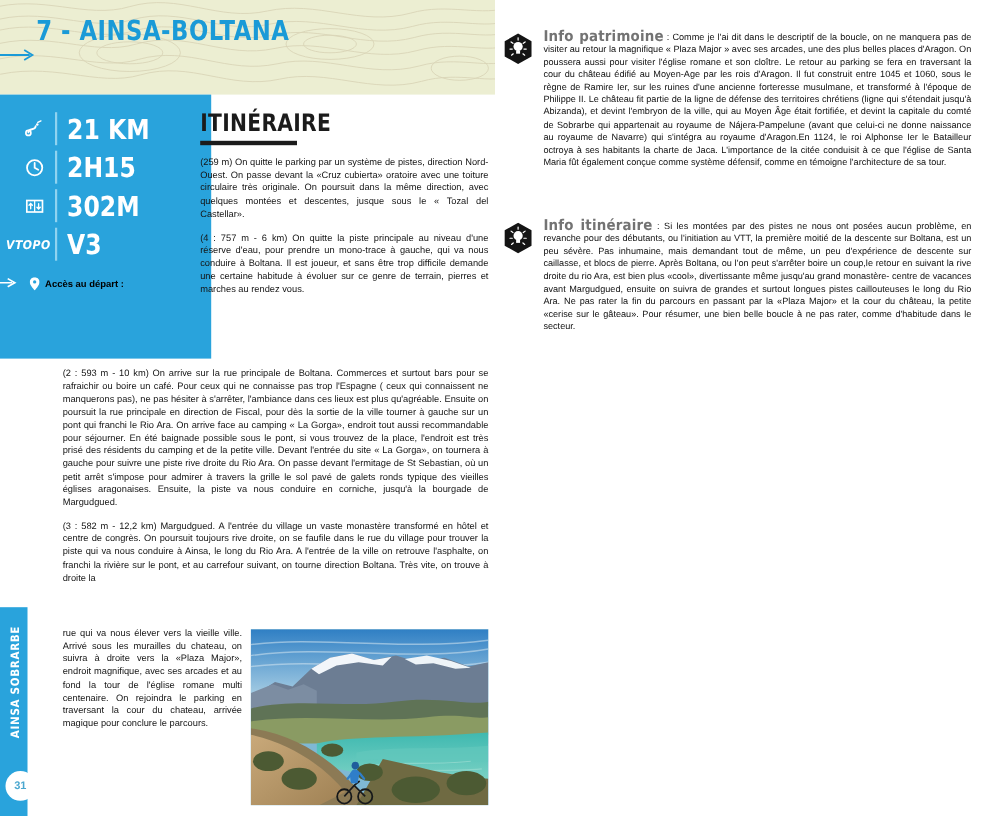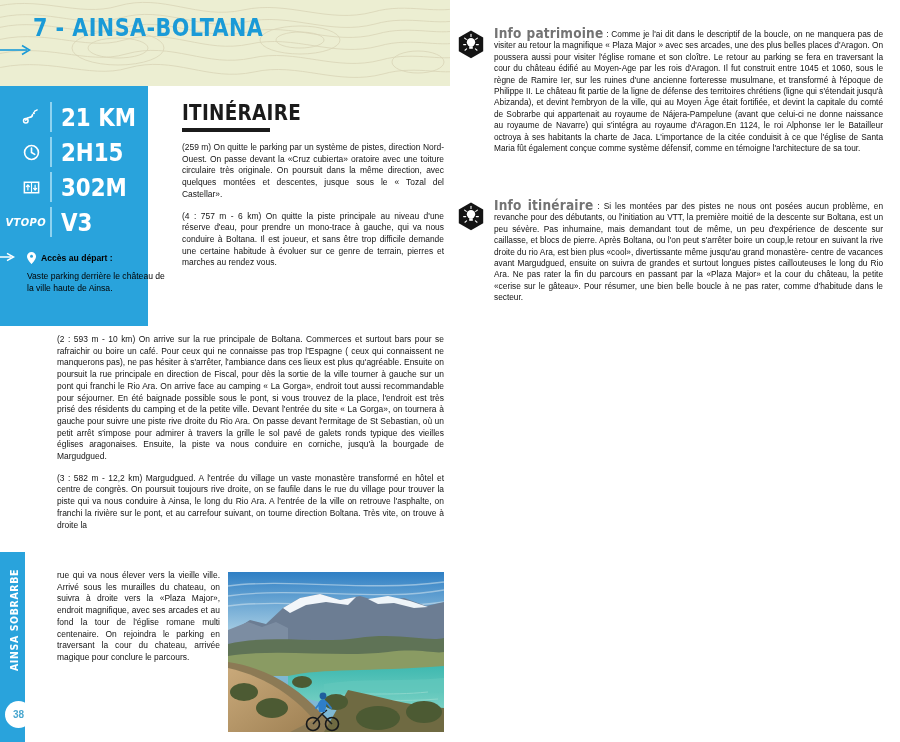--- a/index.html
+++ b/index.html
@@ -30,21 +30,21 @@
     transform: scaleX(.92); transform-origin: left center;
   }
   #subtitle-arrow { position:absolute; left:0px; top:44px; width:34px; height:12px; }
   #route-subtitle {
     position:absolute; left:38px; top:38px; width:400px;
     font-size:8.4px; line-height:10.5px; color:#2a8fc9; font-weight:600;
   }
 
   
   #stats-panel {
-    position:absolute; left:0; top:86px; width:148px; height:240px;
+    position:absolute; left:0; top:86px; width:192px; height:240px;
     background:#29a3dc;
   }
   #stats-list { position:absolute; left:16px; top:14px; width:142px; }
   .stat-row { display:flex; align-items:center; height:34px; margin-bottom:1px; }
   .stat-icon { width:30px; display:flex; justify-content:center; align-items:center; color:#fff; }
   .stat-div { width:2px; height:30px; background:#8fd3f0; margin:0 9px 0 4px; }
   .stat-val {
     font-family:"DejaVu Sans Condensed","Liberation Sans Narrow","Liberation Sans",sans-serif;
     font-weight:bold; font-size:25px; color:#ffffff; letter-spacing:0px;
     transform:scaleX(.95); transform-origin:left center; line-height:1;
@@ -209,21 +209,20 @@
       </svg>
 
       <div id="access-block">
         <div id="access-head">
           <svg width="9" height="12" viewBox="0 0 9 12">
             <path d="M4.5 0 C7 0 9 2 9 4.4 C9 7.4 4.5 12 4.5 12 C4.5 12 0 7.4 0 4.4 C0 2 2 0 4.5 0 Z" fill="#ffffff"></path>
             <circle cx="4.5" cy="4.3" r="1.5" fill="#29a3dc"></circle>
           </svg>
           <span id="access-title">Accès au départ :</span>
         </div>
-        <div id="access-text">Vaste parking derrière le château de la ville haute de Ainsa.</div>
       </div>
     </div>
 
     <div id="itin-head">ITINÉRAIRE</div>
     <div id="itin-rule"></div>
 
     <div id="itin-col">
       <p class="body-p">(259 m) On quitte le parking par un système de pistes, direction Nord-Ouest. On passe devant la «Cruz cubierta» oratoire avec une toiture circulaire très originale. On poursuit dans la même direction, avec quelques montées et descentes, jusque sous le « Tozal del Castellar».</p>
       <p class="body-p">(4 : 757 m - 6 km) On quitte la piste principale au niveau d'une réserve d'eau, pour prendre un mono-trace à gauche, qui va nous conduire à Boltana. Il est joueur, et sans être trop difficile demande une certaine habitude à évoluer sur ce genre de terrain, pierres et marches au rendez vous.</p>
     </div>
@@ -295,21 +294,21 @@
           <path d="M90 132 C92 126 96 126 99 130 L97 140 L91 140 Z" fill="#2f7ec9"></path>
           <circle cx="95" cy="124" r="3.4" fill="#1f5e9c"></circle>
           <path d="M92 131 L88 136 M99 131 L103 136" stroke="#2f7ec9" stroke-width="2" stroke-linecap="round"></path>
         </g>
       </svg>
     </div>
 
     <div id="sidebar-tab">
       <div id="sidebar-label">AINSA SOBRARBE</div>
     </div>
-    <div id="page-num-left">38</div>
+    <div id="page-num-left">31</div>
   </div>
 
   <div id="right-page">
 
     <div class="info-block" id="info-patrimoine">
       <svg class="info-badge" viewBox="0 0 26 29">
         <polygon points="13,0.5 25.2,7.4 25.2,21.3 13,28.2 0.8,21.3 0.8,7.4" fill="#141414"></polygon>
         <circle cx="13" cy="12.3" r="4.2" fill="#ffffff"></circle>
         <rect x="11.2" y="16.2" width="3.6" height="2.6" fill="#ffffff"></rect>
         <g stroke="#ffffff" stroke-width="1.1" stroke-linecap="round">

